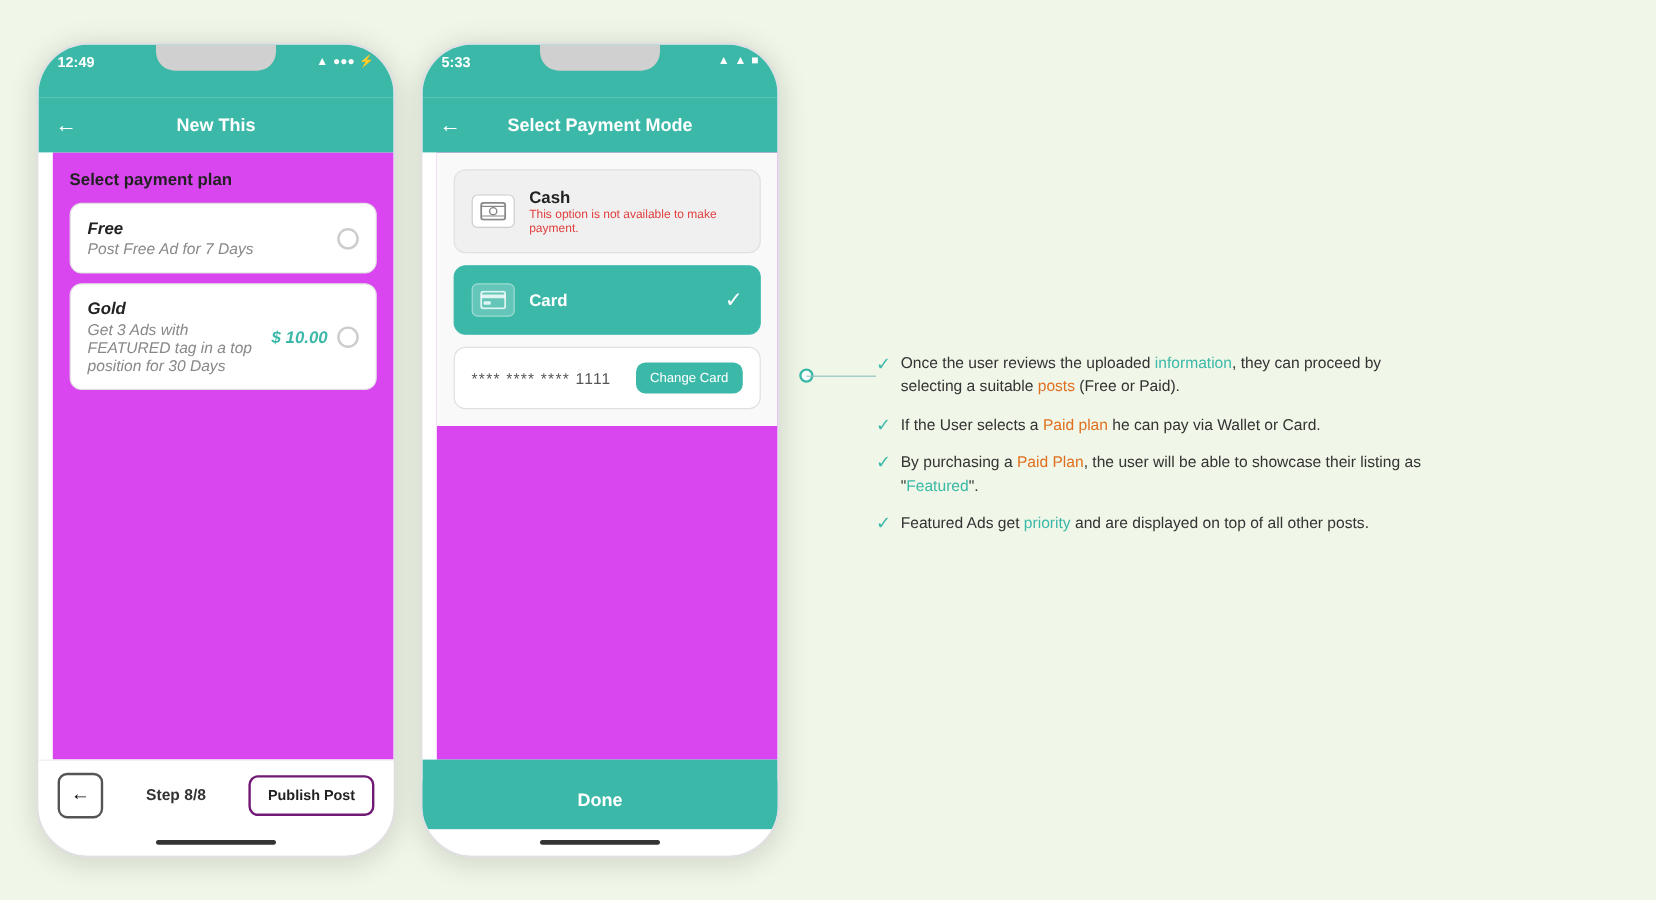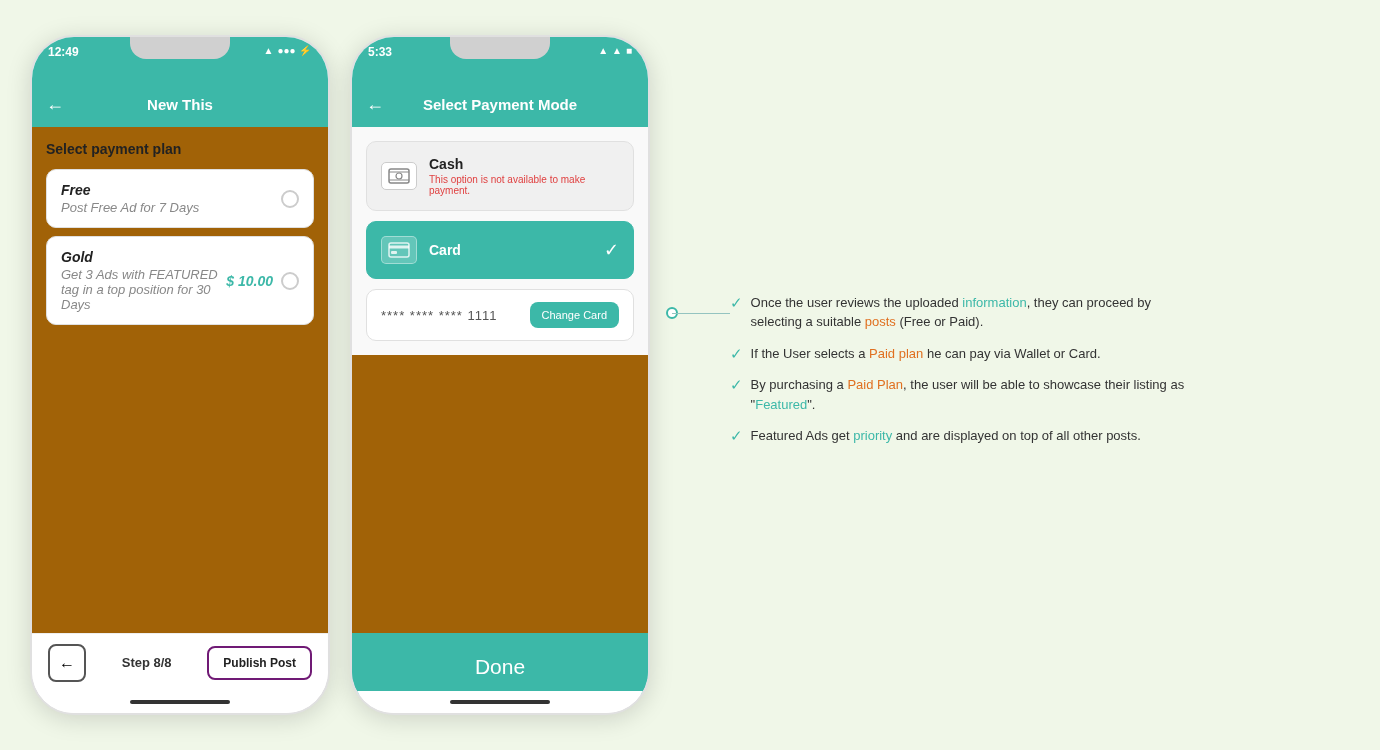--- a/index.html
+++ b/index.html
@@ -93,22 +93,23 @@
     .phone-header .title {
       color: #fff;
       font-size: 15px;
       font-weight: 600;
     }
 
     
     .phone-body {
       flex: 1;
       overflow-y: auto;
-      background: #a16207;
+      background: #d946ef;
       scrollbar-width: none;
+      margin-left: 12px;
     }
     .phone-body::-webkit-scrollbar { display: none; }
 
     
     .phone-footer {
       background: #fff;
       height: 58px;
       display: flex;
       align-items: center;
       justify-content: space-between;
@@ -339,22 +340,22 @@
       font-size: 11px;
       cursor: pointer;
     }
 
     .done-btn {
       background: #3cb8a8;
       color: #fff;
       border: none;
       border-radius: 10px;
       padding: 16px;
-      font-size: 21px;
-      font-weight: 400;
+      font-size: 15px;
+      font-weight: 700;
       width: 100%;
       cursor: pointer;
       margin-top: 10px;
     }
 
     
     .annotation-panel {
       margin-left: 60px;
       display: flex;
       flex-direction: column;

